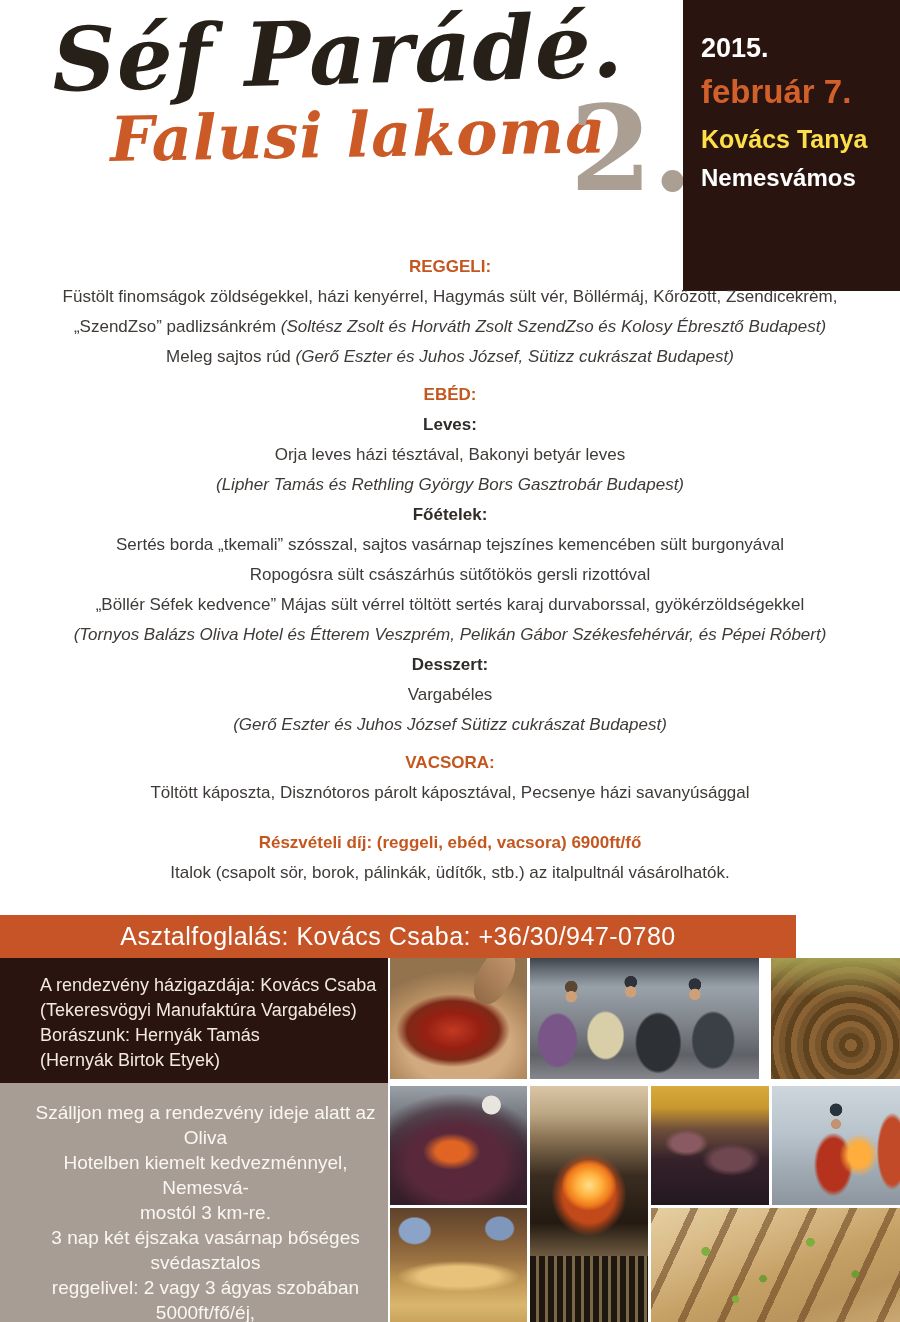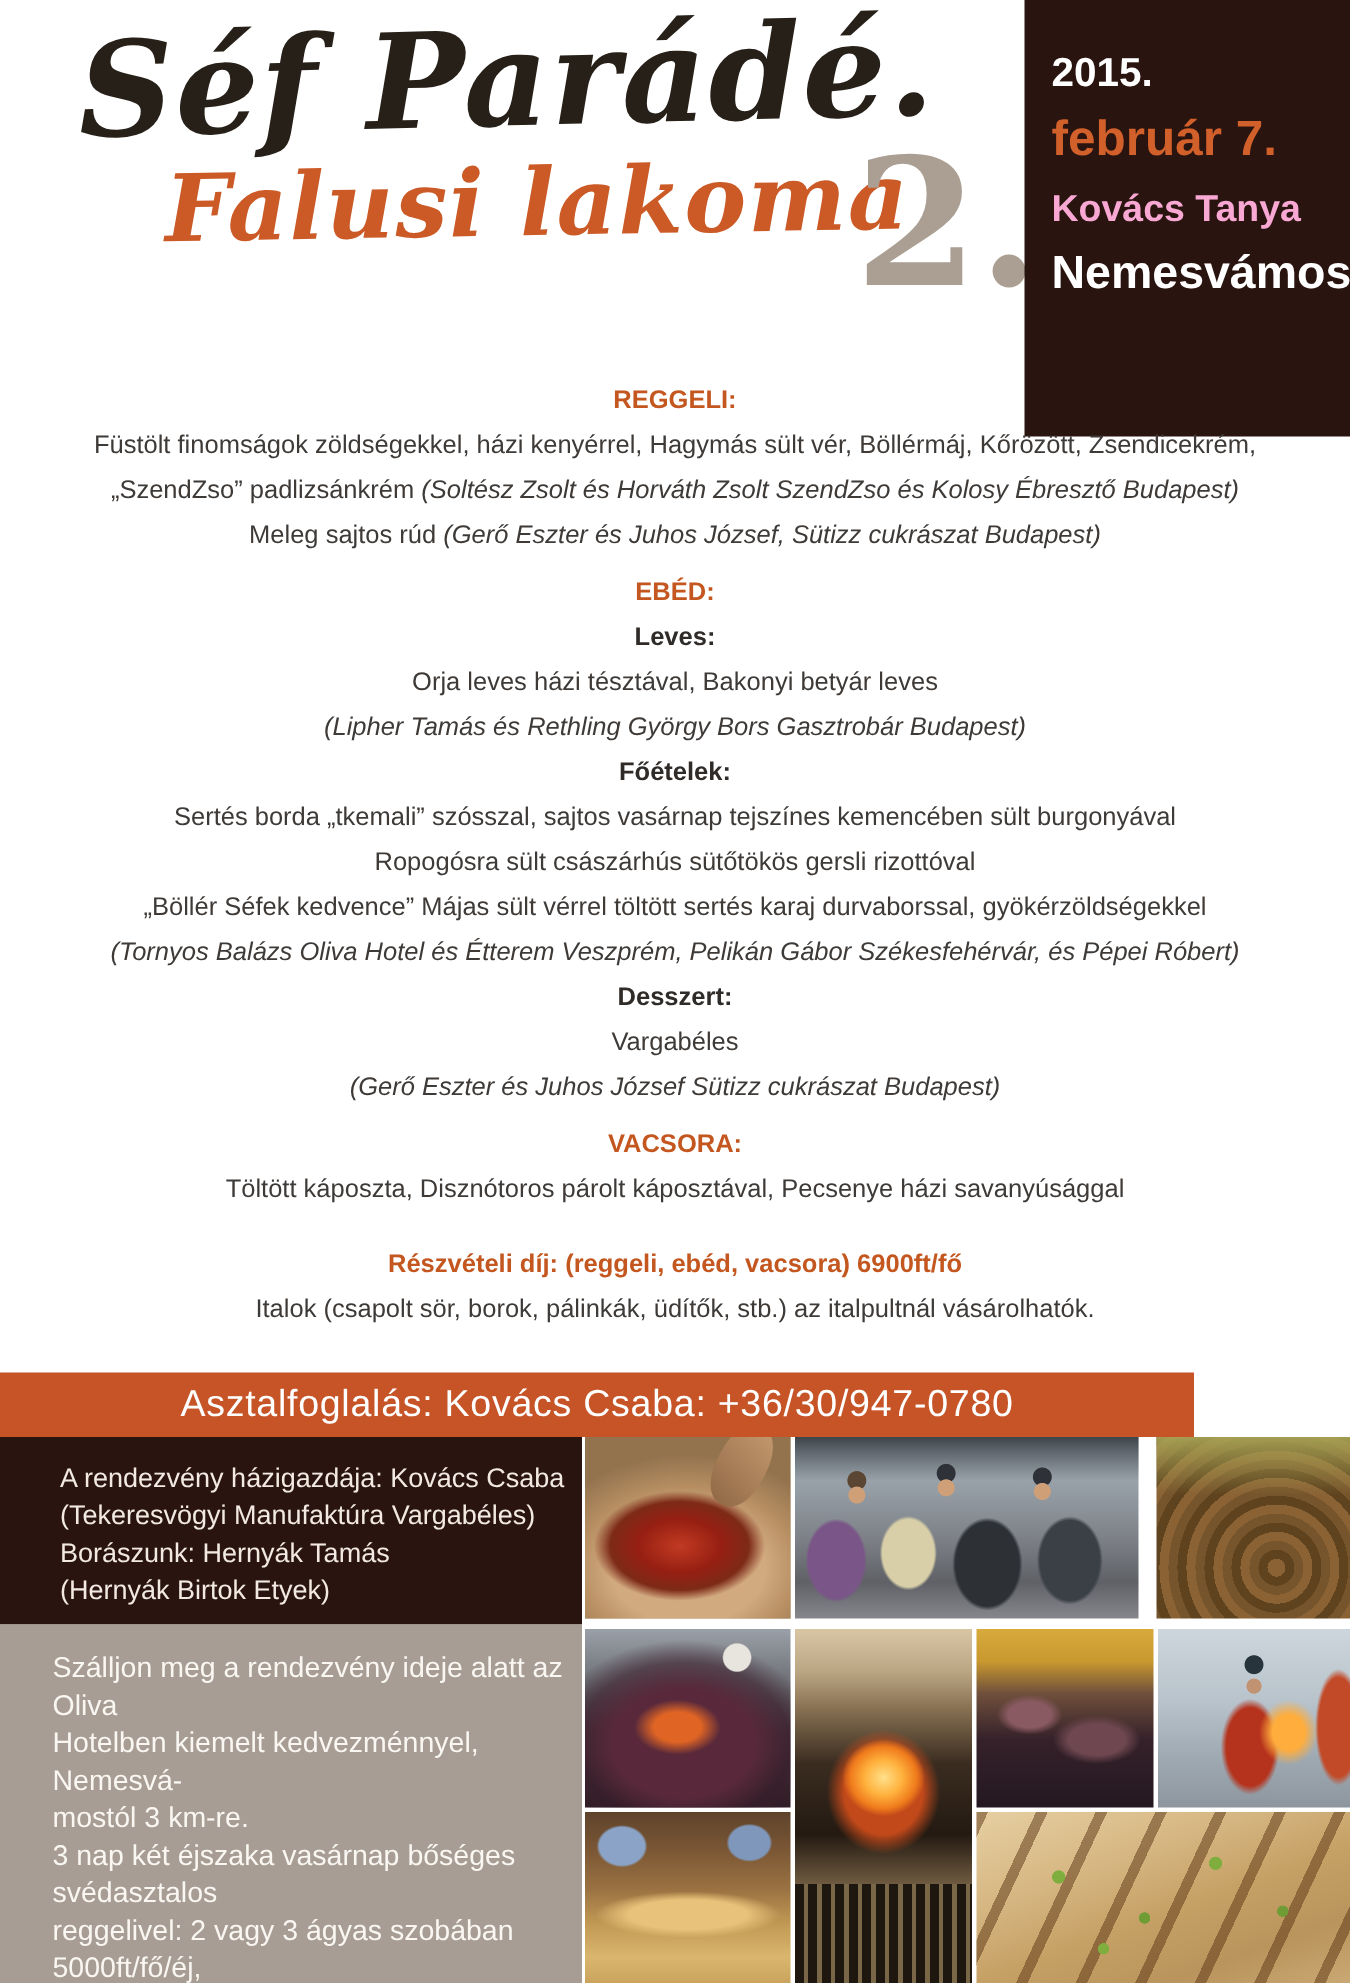--- a/index.html
+++ b/index.html
@@ -14,42 +14,42 @@
   .logo-line2{font-family:"DejaVu Serif",serif;font-style:italic;font-weight:700;
         font-size:62px;line-height:1;color:#cb5a26;letter-spacing:1px;margin:8px 0 0 58px;
         transform:rotate(-1deg);white-space:nowrap;}
   .logo-number{position:absolute;left:518px;top:82px;font-family:"DejaVu Serif",serif;
         font-weight:700;font-size:118px;line-height:1;color:#ab9f93;}
 
   .date-box{position:absolute;left:683px;top:0;width:217px;height:291px;background:#2a1410;
         box-sizing:border-box;padding:34px 10px 0 18px;}
   .date-year{color:#ffffff;font-weight:700;font-size:27px;line-height:1.1;margin-bottom:10px;}
   .date-date{color:#d2602a;font-weight:700;font-size:33px;line-height:1.1;margin-bottom:16px;}
-  .date-venue{color:#f9a8d4;font-weight:700;font-size:25px;line-height:1.1;margin-bottom:12px;}
-  .date-city{color:#ffffff;font-weight:700;font-size:31px;line-height:1.1;}
+  .date-venue{color:#fde047;font-weight:700;font-size:25px;line-height:1.1;margin-bottom:12px;}
+  .date-city{color:#ffffff;font-weight:700;font-size:24px;line-height:1.1;}
 
   
   .menu{position:absolute;left:0;top:252px;width:900px;text-align:center;
         font-size:17px;line-height:30px;color:#3e3a37;}
   .m-heading{color:#c4571f;font-weight:700;margin-top:8px;}
   .m-heading:first-child{margin-top:0;}
   .m-sub{color:#2f2b28;font-weight:700;}
   .m-line em{font-style:italic;}
   .m-fee{color:#c4571f;font-weight:700;margin-top:20px;}
 
   
   .banner{position:absolute;left:0;top:915px;width:796px;height:43px;background:#c65427;
         color:#ffffff;font-size:25px;line-height:43px;text-align:center;letter-spacing:.5px;}
 
   
   .bottom{position:absolute;left:0;top:958px;width:900px;height:364px;}
   .host-box{position:absolute;left:0;top:0;width:388px;height:125px;background:#2a1410;
         box-sizing:border-box;padding:15px 10px 0 40px;color:#f2eae2;font-size:18px;line-height:25px;}
   .hotel-box{position:absolute;left:0;top:125px;width:388px;height:239px;background:#a79d94;
-        box-sizing:border-box;padding:17px 12px 0 35px;color:#faf7f3;font-size:19px;line-height:25px;}
+        box-sizing:border-box;padding:17px 12px 0 35px;color:#faf7f3;font-size:19px;line-height:25px;text-align:center;}
 
   
   .collage{position:absolute;left:390px;top:0;width:510px;height:364px;background:#ffffff;}
   .ph{position:absolute;overflow:hidden;}
   .ph-meat{left:0;top:2;width:137px;height:121px;background:
       radial-gradient(ellipse 58% 42% at 46% 60%, #c23a22 0%, #961f12 35%, #7d2a17 58%, rgba(125,42,23,0) 72%),
       radial-gradient(ellipse 75% 62% at 50% 72%, #d2aa80 50%, #b68e62 72%, #93734e 100%),
       linear-gradient(155deg, #7a6952 0%, #9a8265 20%, #cdbb9c 45%, #a98f6c 100%);}
   .ph-meat::after{content:"";position:absolute;right:12%;top:-8%;width:24%;height:48%;
       background:linear-gradient(200deg,#c59a70,#8f6844);border-radius:45%;transform:rotate(28deg);}

